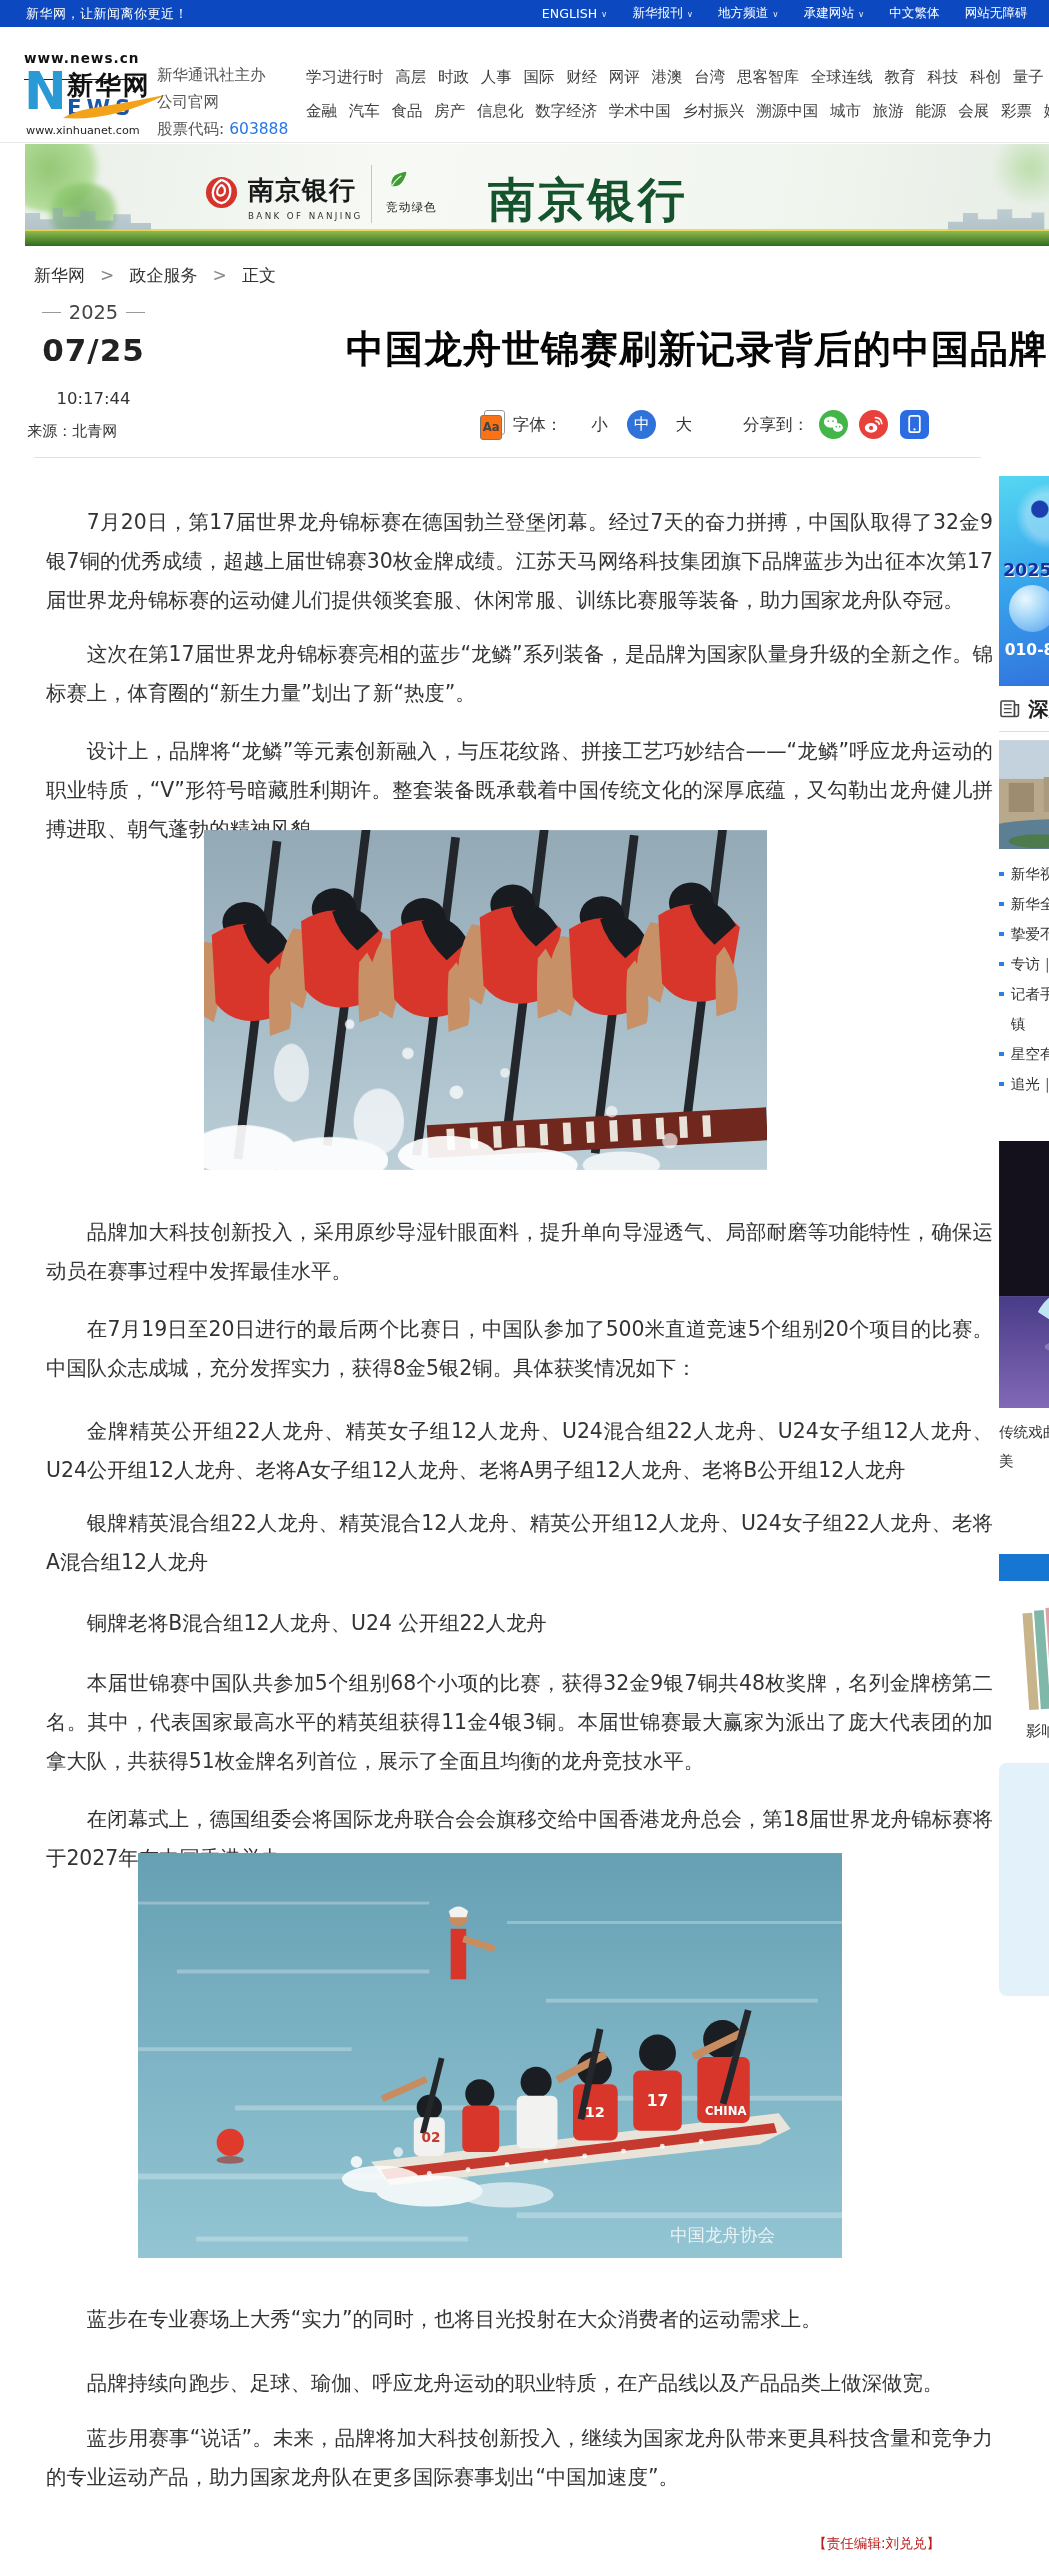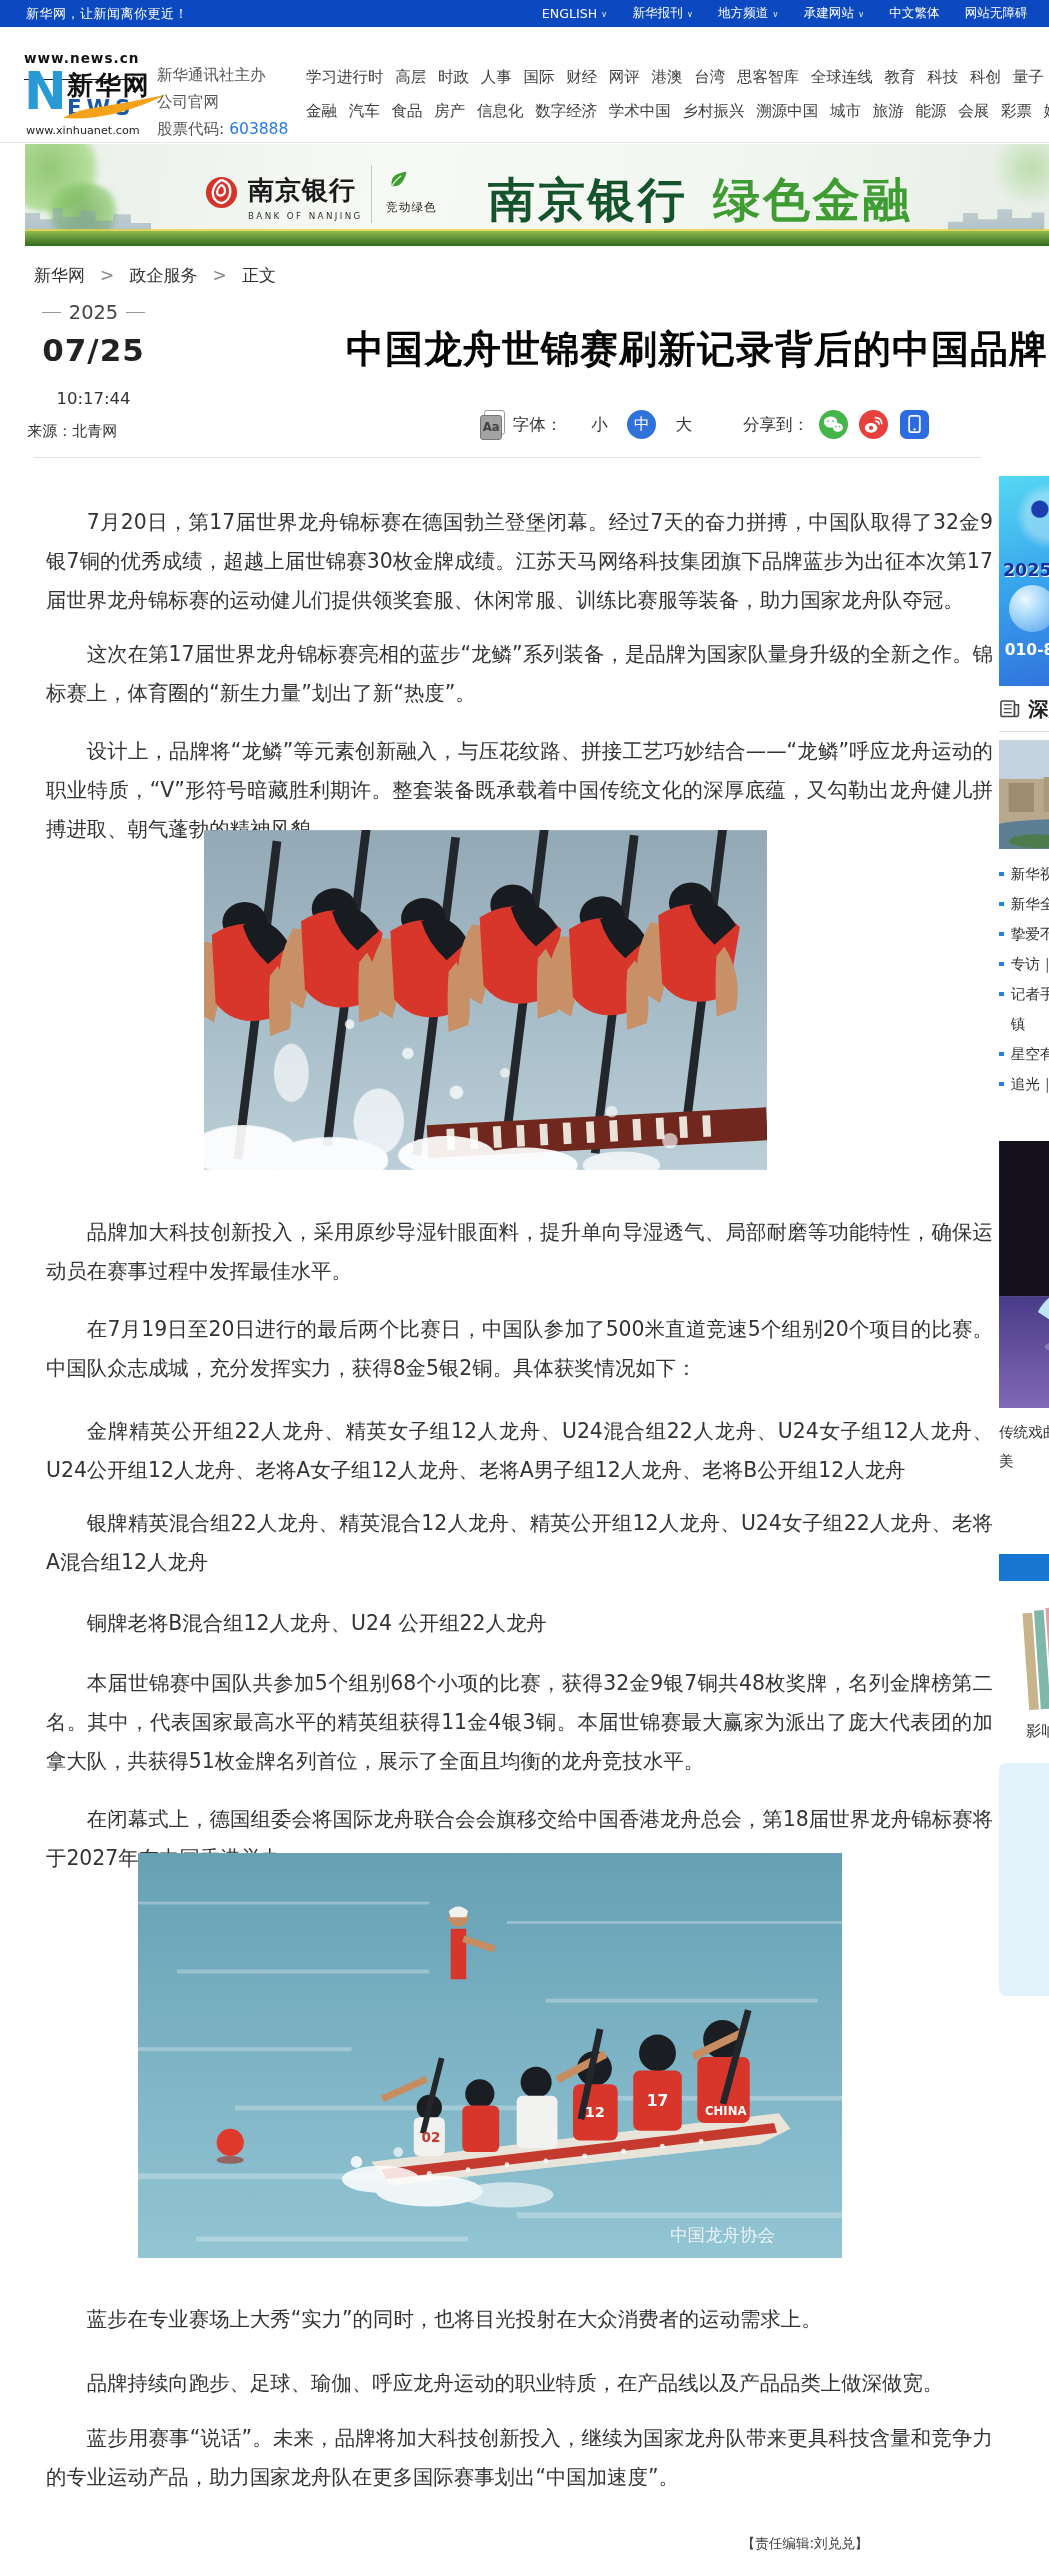--- a/index.html
+++ b/index.html
@@ -66,38 +66,38 @@
   .year-row{display:flex;align-items:center;justify-content:center;gap:7.8px;font-size:19.4px;color:#444;}
   .year-dash{width:19.4px;height:1px;background:#999;}
   .date-big{font-size:31px;font-weight:bold;color:#222;margin-top:7.8px;letter-spacing:1px;}
   .time-txt{font-size:16.5px;color:#333;margin-top:21.4px;}
   .source-row{font-size:15px;color:#333;margin-top:13.6px;text-align:left;padding-left:9.7px;white-space:nowrap;}
   .page-title{position:absolute;left:346px;top:324px;font-size:38px;font-weight:bold;color:#050505;
               white-space:nowrap;letter-spacing:1px;margin:0;}
   .controls-row{position:absolute;left:480px;top:408px;height:33px;display:flex;align-items:center;font-size:16.5px;color:#333;}
   .aa-icon{position:relative;width:25px;height:29px;margin-right:7.8px;}
   .aa-back{position:absolute;left:3.9px;top:0;width:19.4px;height:23px;border:1.5px solid #999;border-radius:2.9px;background:#fff;}
-  .aa-front{position:absolute;left:0;top:4.9px;width:20.4px;height:23px;border:1.5px solid #777;border-radius:2.9px;background:#a3a3a3;
+  .aa-front{position:absolute;left:0;top:4.9px;width:20.4px;height:23px;border:1.5px solid #777;border-radius:2.9px;background:#f97316;
             font-size:11.7px;font-weight:bold;color:#444;display:flex;align-items:center;justify-content:center;}
   .font-size-opt{cursor:pointer;}
   .opt-small{margin-left:29px;}
   .opt-medium{margin-left:19.4px;width:29px;height:29px;border-radius:50%;background:#2f72d9;color:#fff;
               display:flex;align-items:center;justify-content:center;font-size:15.5px;}
   .opt-large{margin-left:19.4px;}
   .share-label{margin-left:51px;}
   .share-icons{display:flex;gap:11.7px;margin-left:9.7px;}
   .share-icon{width:29px;height:29px;cursor:pointer;}
 
   .article-divider{position:absolute;left:34px;top:457px;width:947px;height:0;border-top:1.9px solid #e2e2e2;}
 
   
   .para{position:absolute;left:34px;width:947px;margin:12px;font-size:20.4px;line-height:39px;color:#333;
         text-indent:2em;text-align:justify;}
   .figure{position:absolute;cursor:default;}
-  .editor-line{position:absolute;left:670px;top:2535px;width:270px;text-align:center;font-size:13.6px;color:#404040;}
+  .editor-line{position:absolute;left:670px;top:2535px;width:270px;text-align:right;font-size:13.6px;color:#b91c1c;}
 
   
   .sidebar{position:absolute;left:999px;top:0;width:233px;}
   .sb-ad{position:absolute;left:0;top:476px;width:204px;height:210px;cursor:pointer;overflow:hidden;
          background:linear-gradient(165deg,#55d8f2,#37a2ec 45%,#2f62d8);}
   .sb-ad-swirl{position:absolute;left:5.8px;top:5.8px;width:87px;height:68px;
                background:radial-gradient(circle at 40% 40%,#1b3fae 12%,transparent 14%),
                           radial-gradient(circle at 60% 55%,#d23a3a 10%,transparent 12%),
                           radial-gradient(circle at 50% 50%,#ffffff55 40%,transparent 60%);}
   .sb-ad-t1{position:absolute;left:3.9px;top:82px;font-size:17.5px;font-weight:bold;color:#16309e;
@@ -192,21 +192,20 @@
   </div>
   <div class="banner-div"></div>
   <div class="tagline-block">
     <svg width="23" height="23" viewBox="0 0 24 24">
       <path d="M6 18 Q4 8 13 5 Q21 2 21 3 Q22 4 18 12 Q14 19 6 18 Z" fill="#3f9c32"></path>
       <path d="M6 18 Q10 11 16 7" stroke="#e6f3e0" stroke-width="1.3" fill="none"></path>
     </svg>
     <div class="tagline-text">竞动绿色</div>
   </div>
   <div class="banner-slogan1">南京银行</div>
-  <div class="banner-slogan2">绿色金融</div>
   <div class="grass-line"></div>
   <div class="grass"></div>
 </div>
 
 <div class="breadcrumb">
   <span class="crumb">新华网</span>
   <span class="crumb-sep">&gt;</span>
   <span class="crumb">政企服务</span>
   <span class="crumb-sep">&gt;</span>
   <span class="crumb">正文</span>

